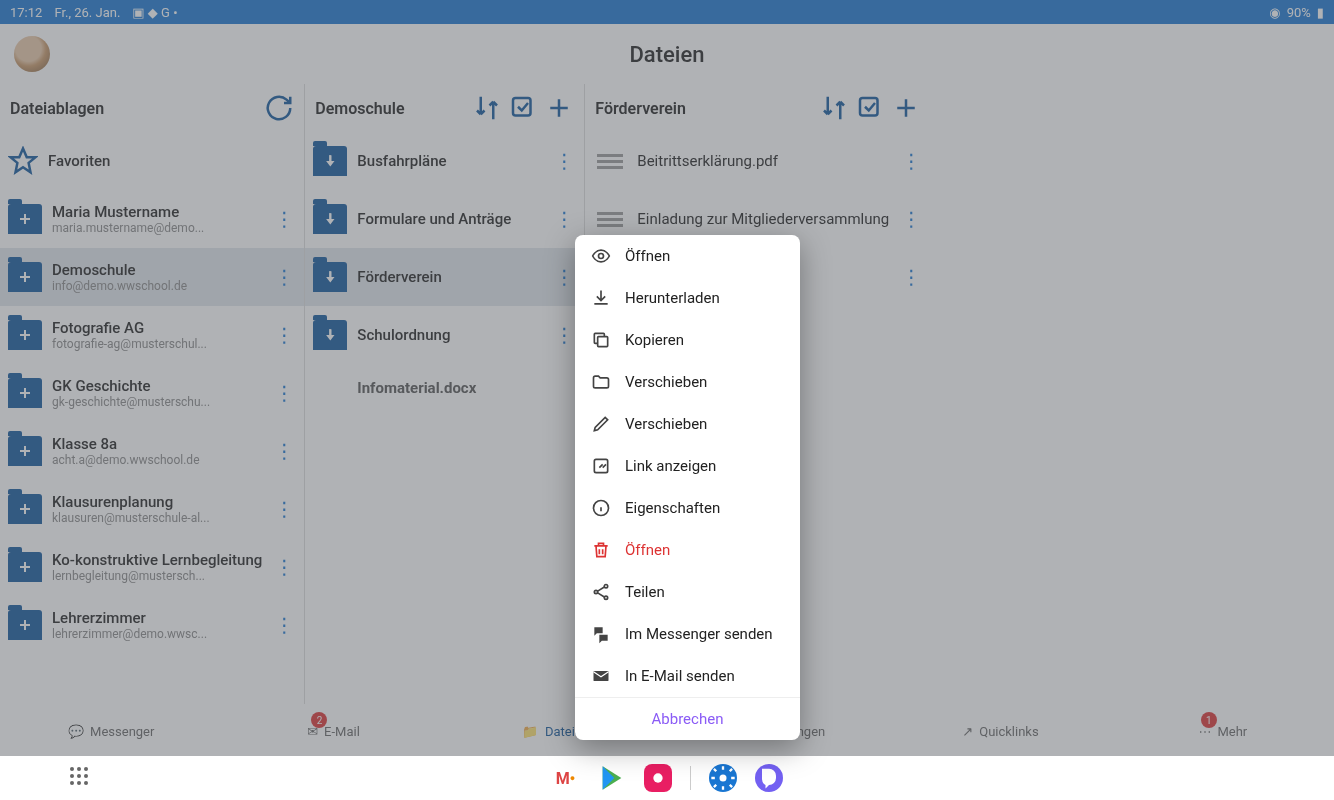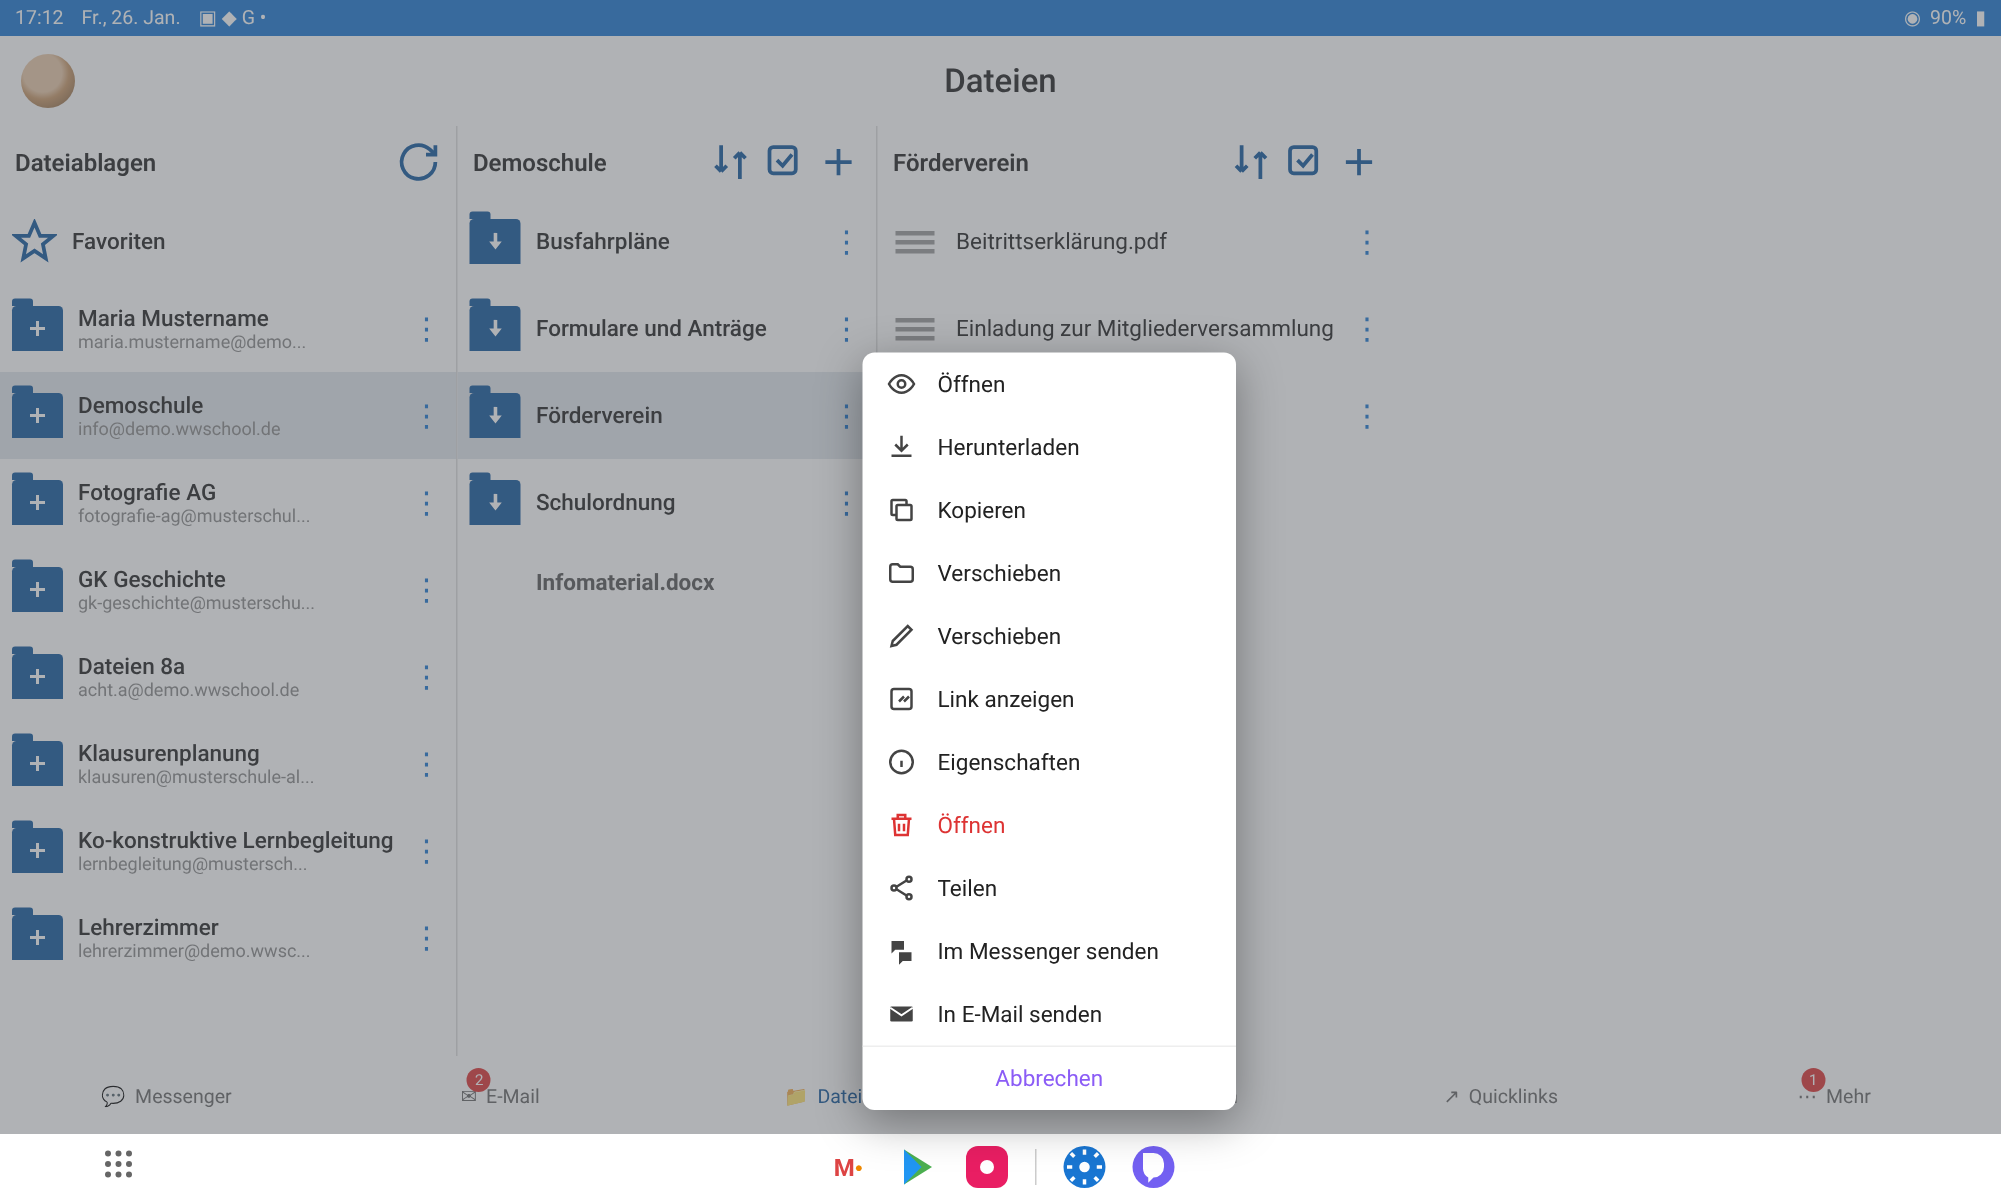--- a/index.html
+++ b/index.html
@@ -34,21 +34,21 @@
 .row .sub { font-size:12px; color:#888; white-space:nowrap; overflow:hidden; text-overflow:ellipsis;}
 .row .more { width:24px; color:#1976d2; font-size:20px; text-align:center; cursor:pointer;}
 .bottomnav { position:absolute; left:0; right:0; bottom:44px; height:50px; display:flex; z-index:2;}
 .navitem { flex:1; display:flex; align-items:center; justify-content:center; gap:6px; color:#666; font-size:13px; position:relative;}
 .navitem.active { color:#10569c;}
 .badge { position:absolute; top:6px; left:50%; margin-left:-22px; background:#d33; color:#fff; border-radius:50%; width:16px; height:16px; font-size:10px; display:flex; align-items:center; justify-content:center;}
 .sysbar { position:absolute; left:0; right:0; bottom:0; height:44px; background:#fff; display:flex; align-items:center; justify-content:center; gap:18px; z-index:20;}
 .sysbar .dots { position:absolute; left:70px; width:22px; height:22px; display:grid; grid-template-columns:repeat(3,4px); grid-template-rows:repeat(3,4px); gap:3px;}
 .sysbar .dots span { background:#666; border-radius:50%;}
 .sysicon { width:28px; height:28px; border-radius:50%; display:flex; align-items:center; justify-content:center; font-size:16px; font-weight:bold;}
-.popup { position:absolute; left:575px; top:235px; width:249px; background:#fff; border-radius:8px; box-shadow:0 8px 30px rgba(0,0,0,.35); z-index:50; overflow:hidden;}
+.popup { position:absolute; left:575px; top:235px; width:225px; background:#fff; border-radius:8px; box-shadow:0 8px 30px rgba(0,0,0,.35); z-index:50; overflow:hidden;}
 .popup .mi { display:flex; align-items:center; gap:14px; padding:11px 16px; font-size:15px; color:#222; cursor:pointer;}
 .popup .mi.danger { color:#d33;}
 .popup .mi .mic { width:20px; height:20px; display:flex; align-items:center; justify-content:center; color:#444;}
 .popup .mi.danger .mic { color:#d33;}
 .popup .cancel { text-align:center; padding:12px; color:#8b5cf6; font-size:15px; border-top:1px solid #eee; cursor:pointer;}
 svg { width:100%; height:100%; }
 </style>
 </head>
 <body>
 
@@ -121,21 +121,21 @@
       <div class="ficon"></div>
       <div class="txt">
             <div class="name">GK Geschichte</div>
       <div class="sub">gk-geschichte@musterschu...</div>
           </div>
       <div class="more">⋮</div>
     </div>
         <div class="row">
       <div class="ficon"></div>
       <div class="txt">
-            <div class="name">Dateien 8a</div>
+            <div class="name">Klasse 8a</div>
       <div class="sub">acht.a@demo.wwschool.de</div>
           </div>
       <div class="more">⋮</div>
     </div>
         <div class="row">
       <div class="ficon"></div>
       <div class="txt">
             <div class="name">Klausurenplanung</div>
       <div class="sub">klausuren@musterschule-al...</div>
           </div>

